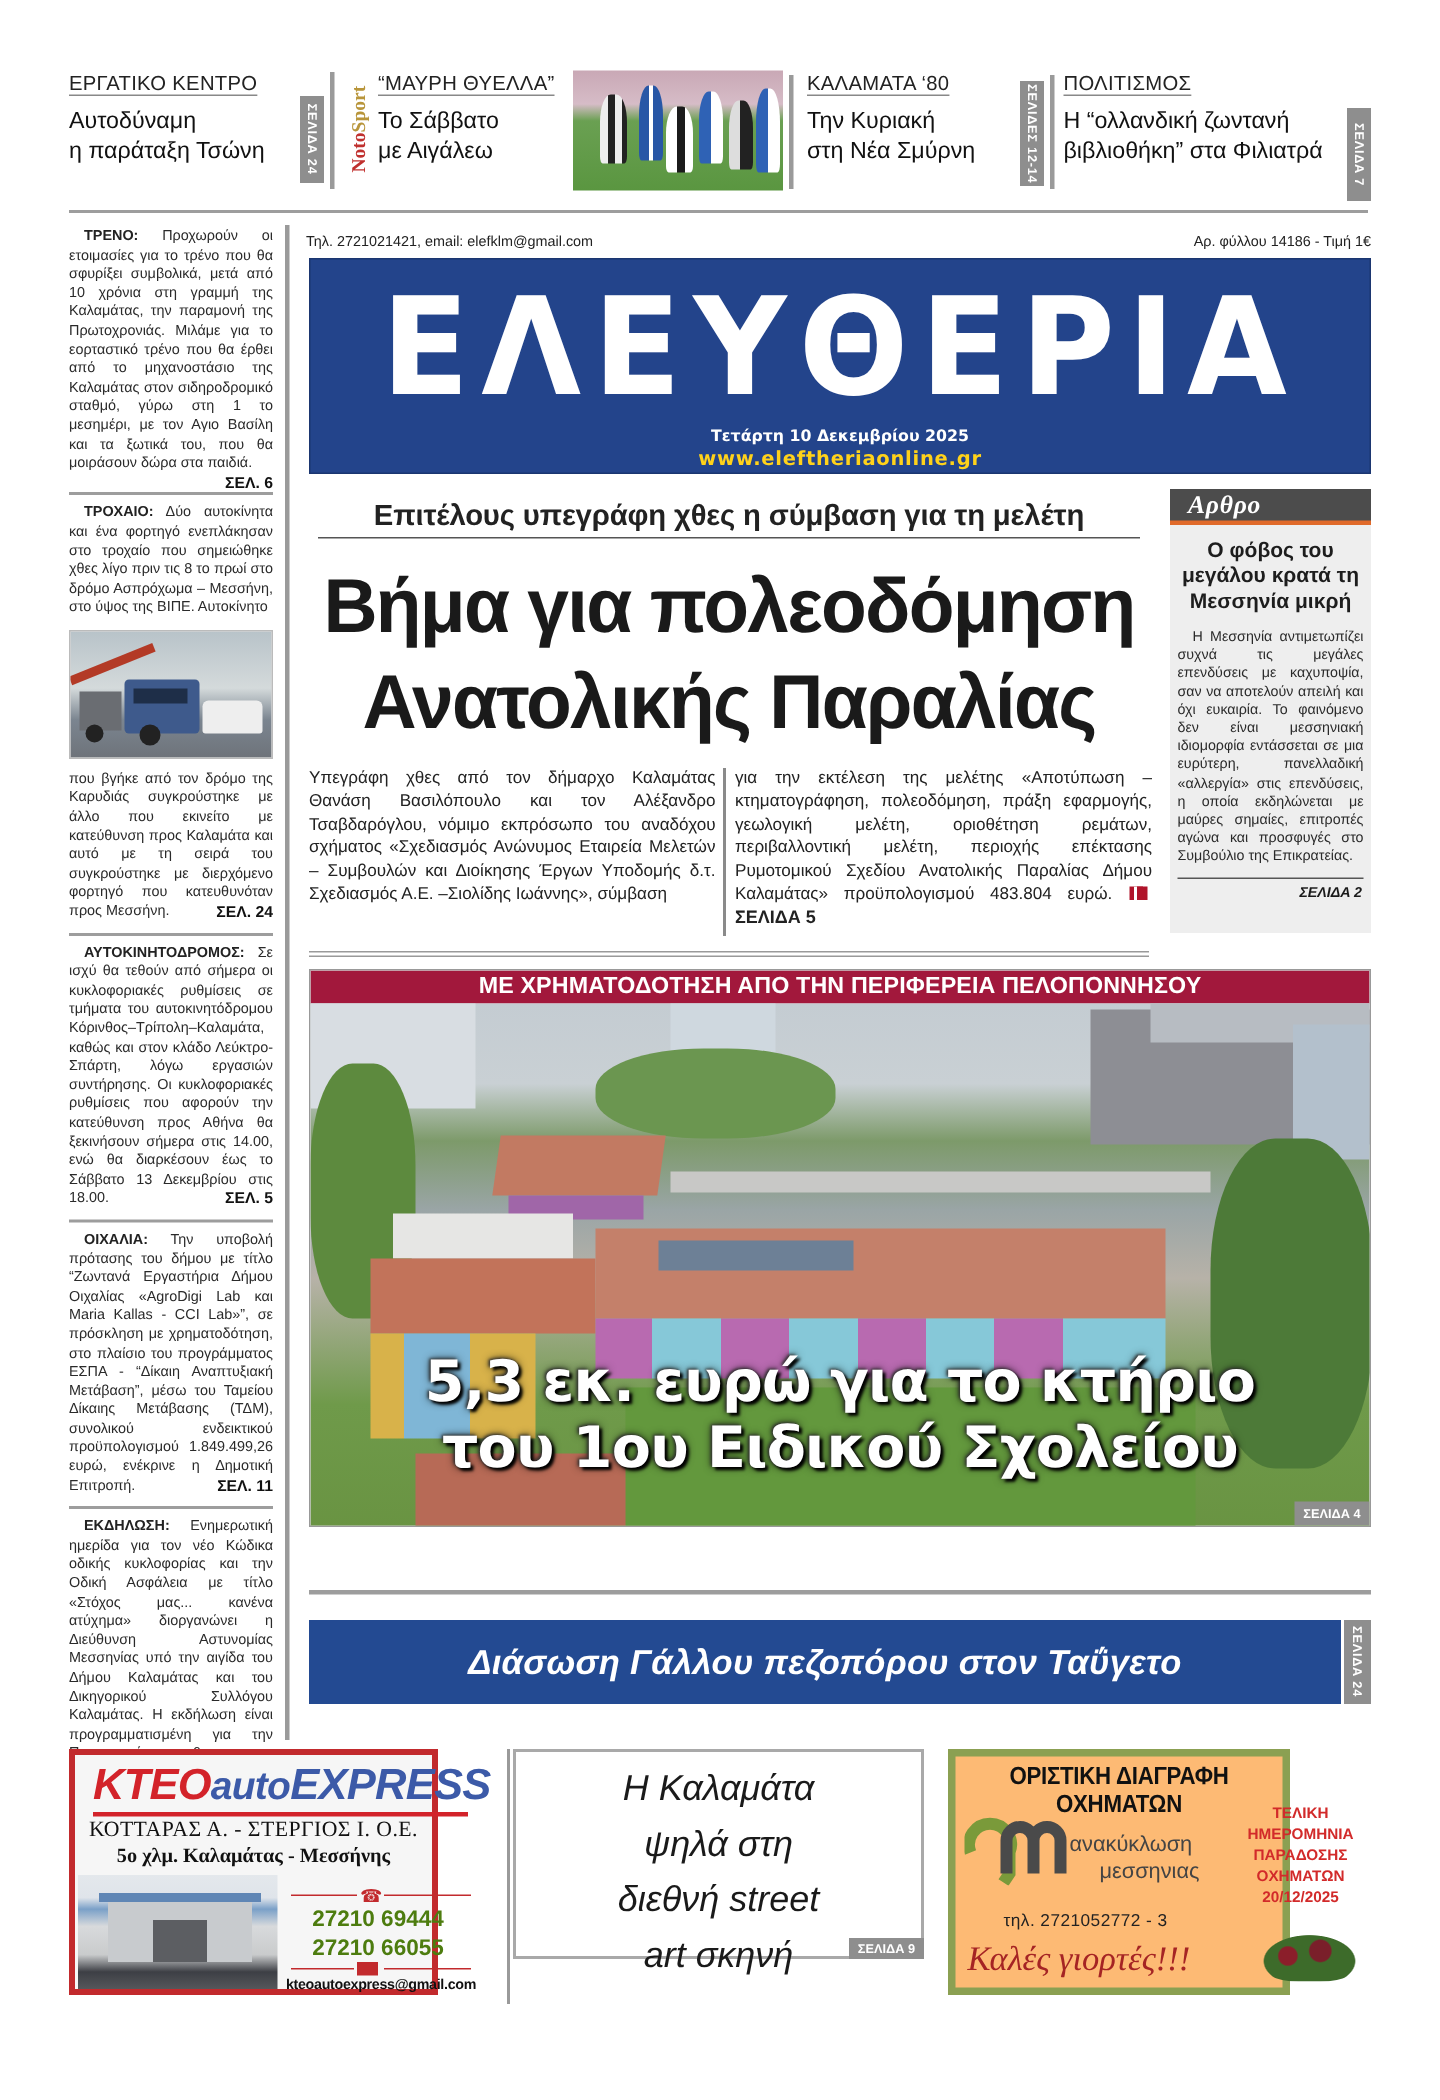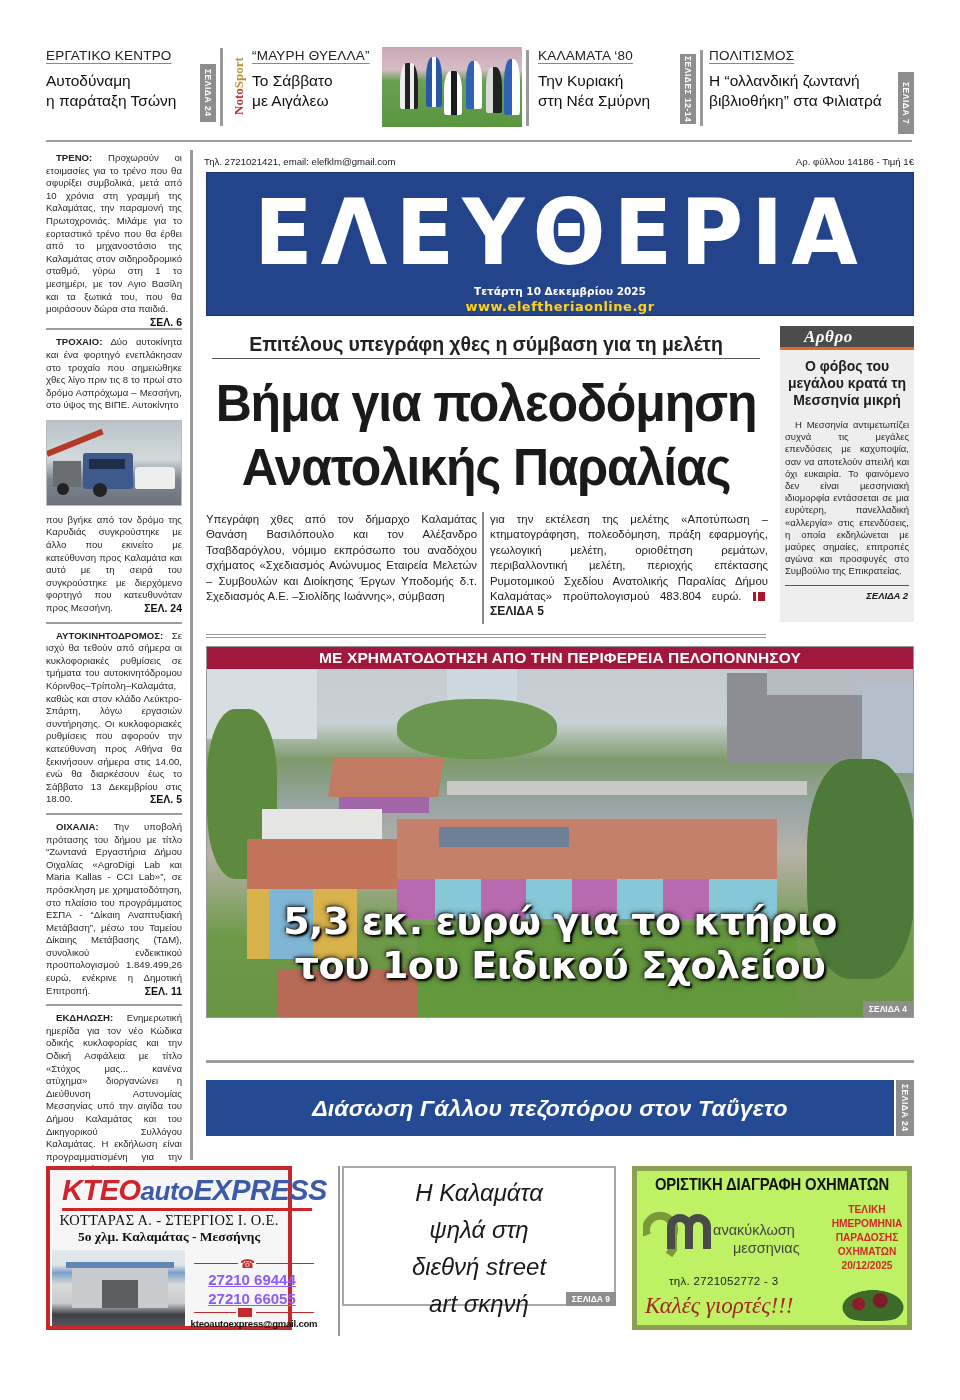--- a/index.html
+++ b/index.html
@@ -52,21 +52,21 @@
   .lead-body { position: absolute; top: 512px; font-size: 11.4px; line-height: 15.4px; text-align: justify; color: #222; }
   .lead-body.c1 { left: 206px; width: 271px; }
   .lead-body.c2 { left: 490px; width: 278px; }
   .lead-colsep { position: absolute; left: 482px; top: 512px; width: 2px; height: 112px; background: #8a8a8a; }
   .page-ref-red { font-weight: bold; font-size: 12px; }
   .red-square { display: inline-block; width: 9px; height: 9px; background: #b0142a; margin-right: 3px; vertical-align: -1px; border-left: 2px solid #fff; box-shadow: -3px 0 0 #b0142a; margin-left: 4px; }
   .lead-bottom-rule { position: absolute; left: 206px; top: 634px; width: 560px; height: 4px; border-top: 1px solid #999; border-bottom: 1px solid #999; }
 
   
   .opinion { position: absolute; left: 780px; top: 326px; width: 134px; height: 296px; background: #eeeeee; }
-  .opinion-head { height: 24px; background: #4c4c4c; border-bottom: 3px solid #e06a2a; color: #fff; font-family: "Liberation Serif", serif; font-style: italic; font-weight: bold; font-size: 17px; padding-left: 24px; line-height: 22px; letter-spacing: 0.5px; }
+  .opinion-head { height: 24px; background: #4c4c4c; border-bottom: 3px solid #e06a2a; color: #fff; font-family: "Liberation Serif", serif; font-style: italic; font-weight: bold; font-size: 17px; padding-left: 12px; line-height: 22px; letter-spacing: 0.5px; }
   .opinion-title { font-size: 14px; font-weight: bold; line-height: 17px; text-align: center; margin-top: 8px; padding: 0 4px; color: #1d1d1d; }
   .opinion-body { font-size: 9.5px; line-height: 12.2px; text-align: justify; margin-top: 10px; padding: 0 5px; color: #2a2a2a; text-indent: 10px; }
   .opinion-rule { margin: 7px 5px 4px; height: 1px; background: #555; }
   .opinion-ref { text-align: right; font-size: 9.5px; font-weight: bold; font-style: italic; padding-right: 6px; }
 
   
   .feature { position: absolute; left: 206px; top: 646px; width: 708px; height: 372px; border: 1px solid #999; overflow: hidden; }
   .feature-banner { position: absolute; left: 0; top: 0; width: 100%; height: 22px; background: #a2183c; color: #fff; font-size: 15.5px; font-weight: bold; text-align: center; line-height: 22px; letter-spacing: 0.1px; transform-origin: center; }
   .feature-photo { position: absolute; left: 0; top: 22px; width: 100%; height: 382px;
      background:
@@ -87,30 +87,30 @@
   .kteo-logo { position: absolute; left: 12px; top: 4px; font-size: 29px; font-weight: bold; font-style: italic; letter-spacing: -0.5px; line-height: 32px; }
   .kteo-logo .k1 { color: #d3232a; }
   .kteo-logo .k2 { color: #3c5aa8; font-size: 26px; }
   .kteo-logo .k3 { color: #3c5aa8; }
   .kteo-redline { position: absolute; left: 12px; top: 38px; width: 250px; height: 3px; background: #d3232a; }
   .kteo-name { position: absolute; left: 0; top: 42px; width: 100%; text-align: center; font-family: "Liberation Serif", serif; font-size: 14.5px; color: #111; letter-spacing: 0.3px; }
   .kteo-addr { position: absolute; left: 0; top: 59px; width: 100%; text-align: center; font-family: "Liberation Serif", serif; font-size: 13.5px; font-weight: bold; color: #111; }
   .kteo-photo { position: absolute; left: 2px; top: 80px; width: 133px; height: 76px; background: linear-gradient(180deg, #e4e8ec 0%, #dfe4ea 20%, #7aa0c8 30%, #d8dadc 45%, #c9cbcc 70%, #3d3f45 85%, #55575b 100%); }
   .kteo-phoneicon { position: absolute; left: 190px; top: 87px; color: #c22a2d; font-size: 12px; }
   .kteo-line { position: absolute; height: 1px; background: #c22a2d; }
-  .kteo-phones { position: absolute; left: 140px; top: 100px; width: 124px; text-align: center; font-size: 15px; font-weight: bold; line-height: 19px; color: #8b5cf6; text-decoration: underline; }
+  .kteo-phones { position: absolute; left: 140px; top: 100px; width: 124px; text-align: center; font-size: 15px; font-weight: bold; line-height: 19px; color: #4d7c0f; }
   .kteo-mailicon { position: absolute; left: 188px; top: 138px; width: 14px; height: 9px; background: #c22a2d; }
   .kteo-email { position: absolute; left: 138px; top: 148px; width: 132px; text-align: center; font-size: 9.5px; font-weight: bold; color: #111; letter-spacing: -0.2px; }
   .kteo-sep { position: absolute; left: 338px; top: 1166px; width: 2px; height: 170px; background: #9a9a9a; }
 
   .ad-street { position: absolute; left: 342px; top: 1166px; width: 274px; height: 140px; border: 2px solid #a9a9a9; background: #fff; }
   .street-text { position: absolute; left: 0; top: 6px; width: 100%; text-align: center; font-size: 24px; font-style: italic; line-height: 37px; color: #1a1a1a; }
   .street-ref { position: absolute; right: -2px; bottom: -2px; background: #8e8e8e; color: #fff; font-size: 8.5px; font-weight: bold; padding: 2px 6px; }
 
-  .ad-recycle { position: absolute; left: 632px; top: 1166px; width: 280px; height: 164px; border: 5px solid #8ba052; background: #bef264; }
+  .ad-recycle { position: absolute; left: 632px; top: 1166px; width: 228px; height: 164px; border: 5px solid #8ba052; background: #fdba74; }
   .rec-head { position: absolute; left: 0; top: 4px; width: 100%; text-align: center; font-size: 16.5px; font-weight: bold; color: #111; letter-spacing: -0.2px; transform: scaleX(0.9); }
   .rec-logo { position: absolute; left: 6px; top: 34px; width: 70px; height: 52px; }
   .rec-name { position: absolute; left: 76px; top: 50px; font-size: 14.5px; color: #444; line-height: 18px; }
   .rec-name .l2 { display: block; padding-left: 20px; }
   .rec-phone { position: absolute; left: 32px; top: 104px; font-size: 11.5px; color: #222; letter-spacing: 0.3px; }
   .rec-greet { position: absolute; left: 8px; top: 122px; font-family: "Liberation Serif", serif; font-style: italic; font-size: 23px; color: #a52424; }
   .rec-deadline { position: absolute; left: 182px; top: 32px; width: 96px; text-align: center; font-size: 10.2px; font-weight: bold; color: #d22a2a; line-height: 14px; }
   .rec-wreath { position: absolute; left: 200px; top: 116px; width: 72px; height: 34px; border-radius: 50% 50% 40% 40%;
      background: radial-gradient(circle at 30% 50%, #8b1e2a 0 6px, transparent 7px), radial-gradient(circle at 60% 40%, #7a1f2a 0 7px, transparent 8px), radial-gradient(ellipse at 50% 60%, #3d6b2a 0 30px, transparent 31px); }
 </style>

